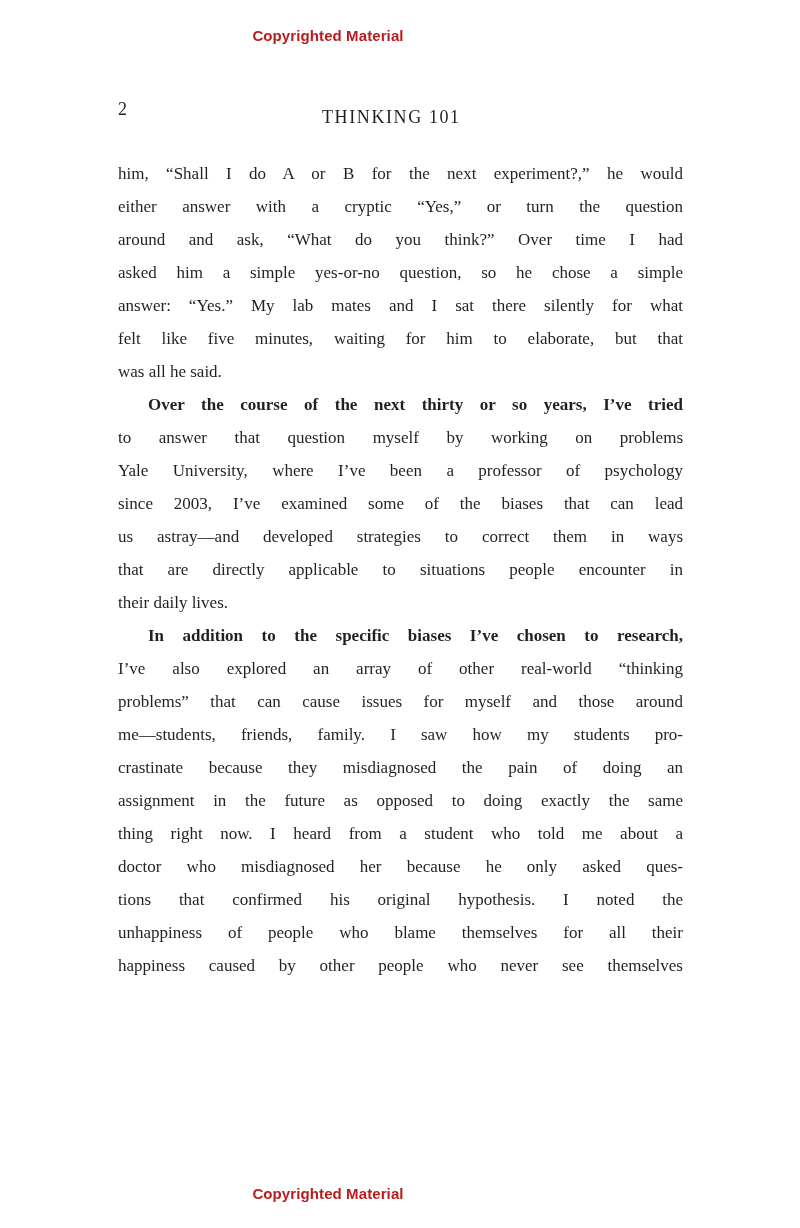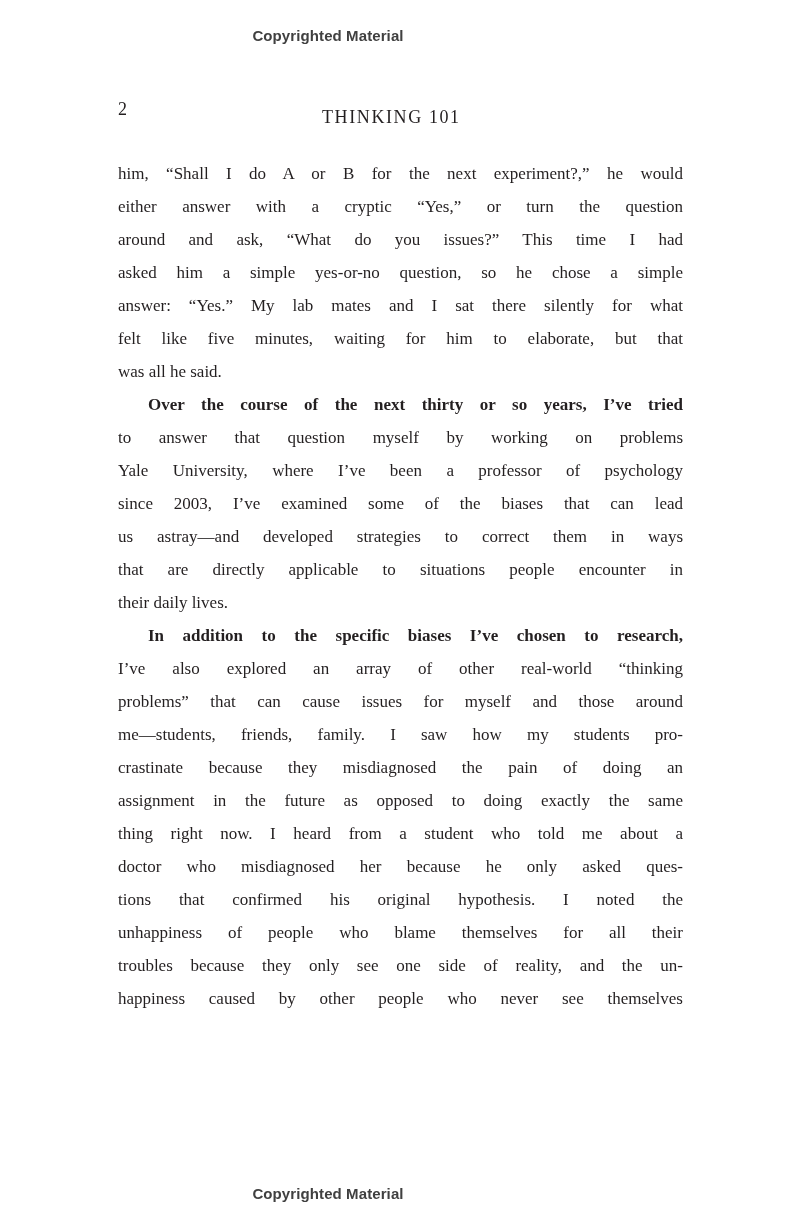--- a/index.html
+++ b/index.html
@@ -16,21 +16,21 @@
       color: #231f20;
     }
     .watermark {
       position: absolute;
       left: 0;
       width: 656px;
       text-align: center;
       font-family: "Liberation Sans", "DejaVu Sans", sans-serif;
       font-weight: bold;
       font-size: 15px;
-      color: #404040;
+      color: #b91c1c;
       letter-spacing: 0.1px;
     }
     .watermark.top { top: 27px; }
     .watermark.bottom { top: 1185px; }
 
     .running-head {
       position: absolute;
       top: 99px;
       left: 118px;
       width: 564px;
@@ -81,21 +81,21 @@
 <div class="running-head">
   <span class="page-number">2</span>
   <span class="running-title">THINKING 101</span>
 </div>
 
 <div class="body-text">
 
   <div>
     <span class="line">him, “Shall I do A or B for the next experiment?,” he would</span>
     <span class="line">either answer with a cryptic “Yes,” or turn the question</span>
-    <span class="line">around and ask, “What do you issues?” This time I had</span>
+    <span class="line">around and ask, “What do you think?” Over time I had</span>
     <span class="line">asked him a simple yes-or-no question, so he chose a simple</span>
     <span class="line">answer: “Yes.” My lab mates and I sat there silently for what</span>
     <span class="line">felt like five minutes, waiting for him to elaborate, but that</span>
     <span class="line last">was all he said.</span>
   </div>
 
   <div>
     <span class="line indent">Over the course of the next thirty or so years, I’ve tried</span>
     <span class="line">to answer that question myself by working on problems</span>
     <span class="line">Yale University, where I’ve been a professor of psychology</span>
@@ -109,18 +109,17 @@
     <span class="line indent">In addition to the specific biases I’ve chosen to research,</span>
     <span class="line">I’ve also explored an array of other real-world “thinking</span>
     <span class="line">problems” that can cause issues for myself and those around</span>
     <span class="line">me—students, friends, family. I saw how my students pro-</span>
     <span class="line">crastinate because they misdiagnosed the pain of doing an</span>
     <span class="line">assignment in the future as opposed to doing exactly the same</span>
     <span class="line">thing right now. I heard from a student who told me about a</span>
     <span class="line">doctor who misdiagnosed her because he only asked ques-</span>
     <span class="line">tions that confirmed his original hypothesis. I noted the</span>
     <span class="line">unhappiness of people who blame themselves for all their</span>
-    <span class="line">troubles because they only see one side of reality, and the un-</span>
     <span class="line">happiness caused by other people who never see themselves</span>
   </div>
 </div>
 
 <div class="watermark bottom">Copyrighted Material</div>
 
 </body></html>

